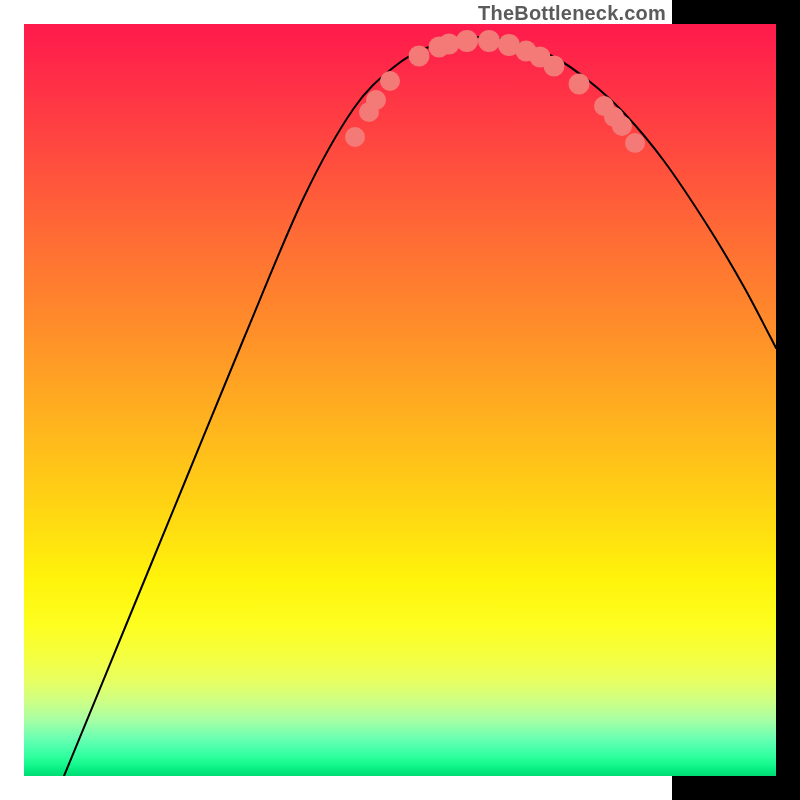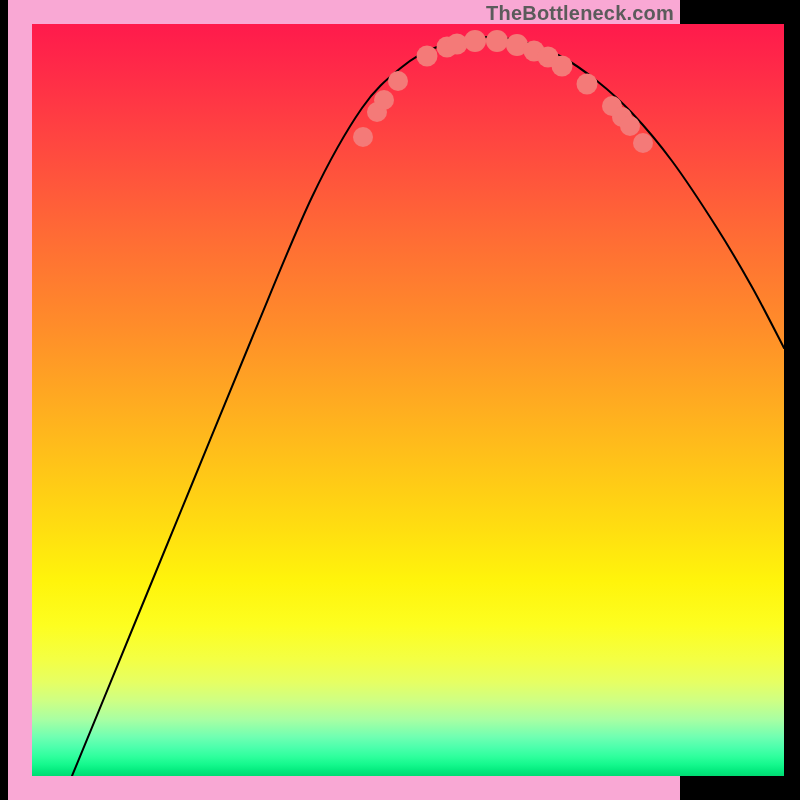--- a/index.html
+++ b/index.html
@@ -9,22 +9,21 @@
     height: 800px;
     background: #000;
     overflow: hidden;
   }
   .frame {
     position: absolute;
     left: 0;
     top: 0;
     width: 672px;
     height: 800px;
-    background: #f9a8d4;
-    margin-left: 8px;
+    background: #ffffff;
   }
   .plot-area {
     position: absolute;
     left: 24px;
     top: 24px;
     width: 752px;
     height: 752px;
     overflow: hidden;
   }
   .gradient {

